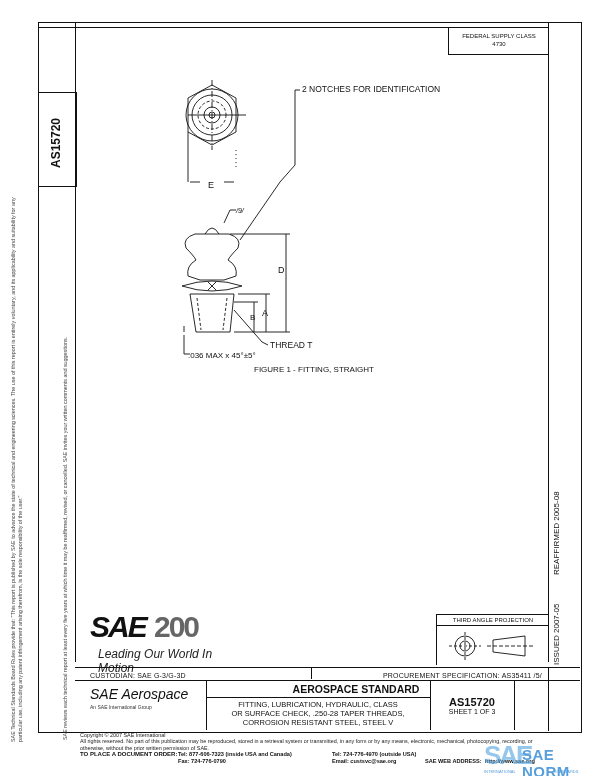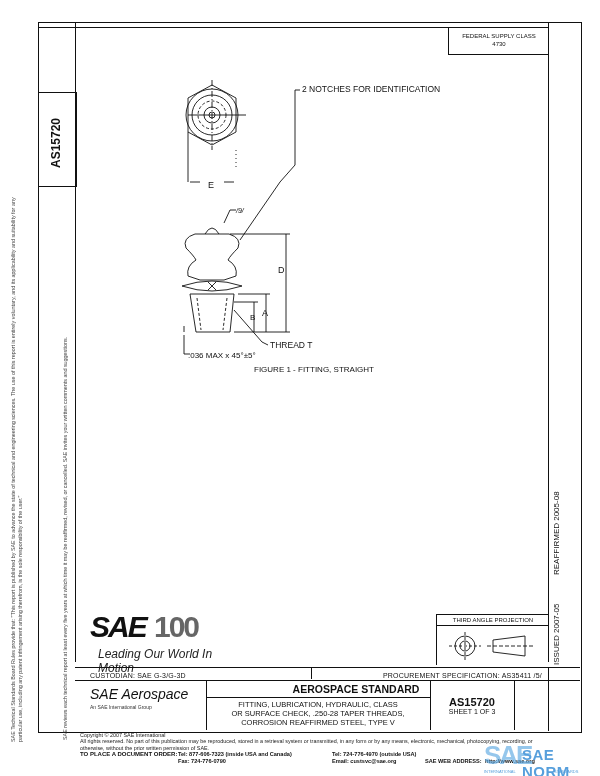--- a/index.html
+++ b/index.html
@@ -87,21 +87,21 @@
   <text x="128" y="203" font-size="9" fill="#111">D</text>
   <text x="112" y="246" font-size="9" fill="#111">A</text>
   <text x="100" y="250" font-size="8" fill="#111">B</text>
   <text x="120" y="278" font-size="8.5" fill="#111">THREAD T</text>
   <text x="38" y="288" font-size="8" fill="#111">.036 MAX x 45°±5°</text>
   <text x="104" y="302" font-size="8" fill="#111">FIGURE 1 - FITTING, STRAIGHT</text>
 </svg>
 
 <div class="abs" style="left:88px; top:610px; width:140px; height:50px;">
   <span style="position:absolute; left:2px; top:0; font-size:30px; font-weight:900; font-style:italic; letter-spacing:-2px; color:#111;">SAE</span>
-  <span style="position:absolute; left:66px; top:0; font-size:30px; font-weight:900; color:#666; letter-spacing:-2px;">100</span>
+  <span style="position:absolute; left:66px; top:0; font-size:30px; font-weight:900; color:#666; letter-spacing:-2px;">200</span>
   <span style="position:absolute; left:10px; top:37px; font-size:12px; font-style:italic; color:#222;">Leading Our World In Motion</span>
 </div>
 
 <div class="abs" style="left:436px; top:614px; width:112px; height:50px; border:1.2px solid #111; border-right:none; border-bottom:none;">
   <div class="abs center" style="left:0; top:2px; width:112px; font-size:6px; border-bottom:1px solid #111; padding-bottom:2px;">THIRD ANGLE PROJECTION</div>
   <svg class="abs" style="left:10px; top:14px;" width="95" height="34">
     <g stroke="#111" fill="none" stroke-width="0.9">
       <circle cx="18" cy="17" r="10"></circle>
       <circle cx="18" cy="17" r="5"></circle>
       <line x1="2" y1="17" x2="34" y2="17" stroke-dasharray="3,2"></line>
@@ -122,21 +122,21 @@
   <span style="position:absolute; left:0; top:0; font-size:14px; font-weight:900; font-style:italic; letter-spacing:-1px;">SAE</span>
   <span style="position:absolute; left:0; top:0; font-size:14px; font-style:italic; color:#111; background:#fff; padding-left:0;">SAE Aerospace</span>
   <span style="position:absolute; left:0; top:18px; font-size:5px; color:#333;">An SAE International Group</span>
 </div>
 
 <div class="vline" style="left:206px; top:680px; height:50px;"></div>
 <div class="abs center" style="left:206px; top:683px; width:224px; font-size:10.5px; font-weight:bold;padding-left:38px;">AEROSPACE STANDARD</div>
 <div class="hline" style="left:206px; top:697px; width:224px;"></div>
 <div class="abs center" style="left:206px; top:700px; width:224px; font-size:7.5px;">FITTING, LUBRICATION, HYDRAULIC, CLASS</div>
 <div class="abs center" style="left:206px; top:709px; width:224px; font-size:7.5px;">OR SURFACE CHECK, .250-28 TAPER THREADS,</div>
-<div class="abs center" style="left:206px; top:718px; width:224px; font-size:7.5px;">CORROSION REAFFIRMED STEEL, TYPE V</div>
+<div class="abs center" style="left:206px; top:718px; width:224px; font-size:7.5px;">CORROSION RESISTANT STEEL, STEEL V</div>
 
 <div class="vline" style="left:430px; top:680px; height:50px;"></div>
 <div class="abs center" style="left:430px; top:696px; width:84px; font-size:11px; font-weight:bold;">AS15720</div>
 <div class="abs center" style="left:430px; top:708px; width:84px; font-size:7px;">SHEET 1 OF 3</div>
 <div class="vline" style="left:514px; top:680px; height:50px;"></div>
 <div class="vline" style="left:548px; top:667px; height:64px;"></div>
 
 <div class="abs" style="left:80px; top:732px; width:510px; font-size:5.4px; line-height:6.3px; color:#222;">
   <div>Copyright © 2007 SAE International</div>
   <div style="white-space:nowrap;">All rights reserved. No part of this publication may be reproduced, stored in a retrieval system or transmitted, in any form or by any means, electronic, mechanical, photocopying, recording, or</div>

